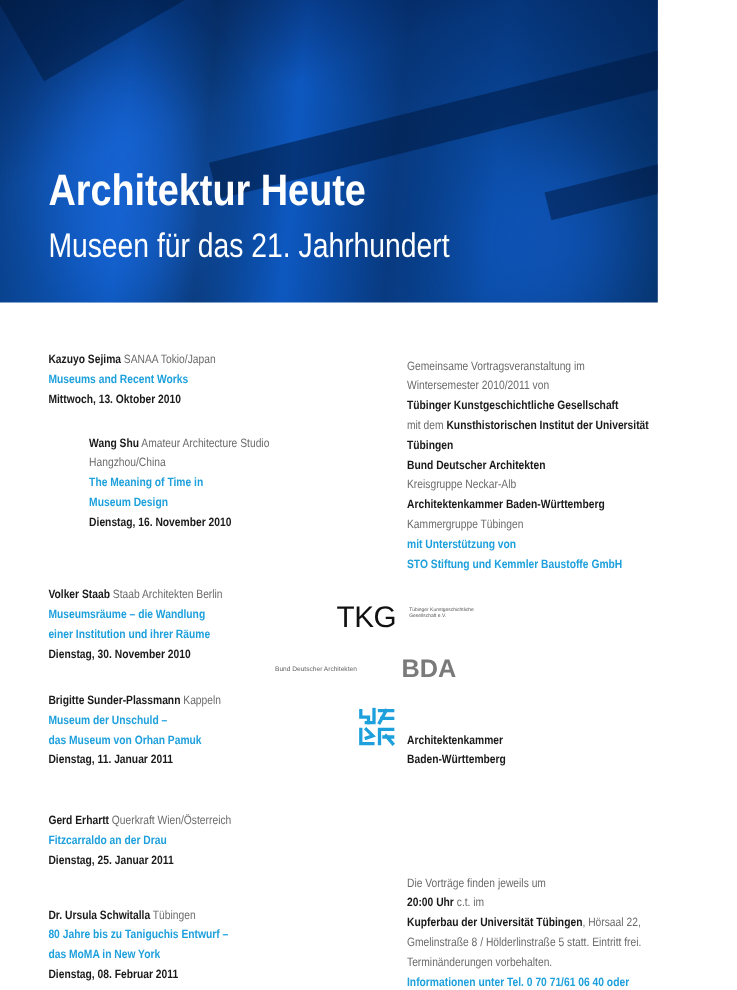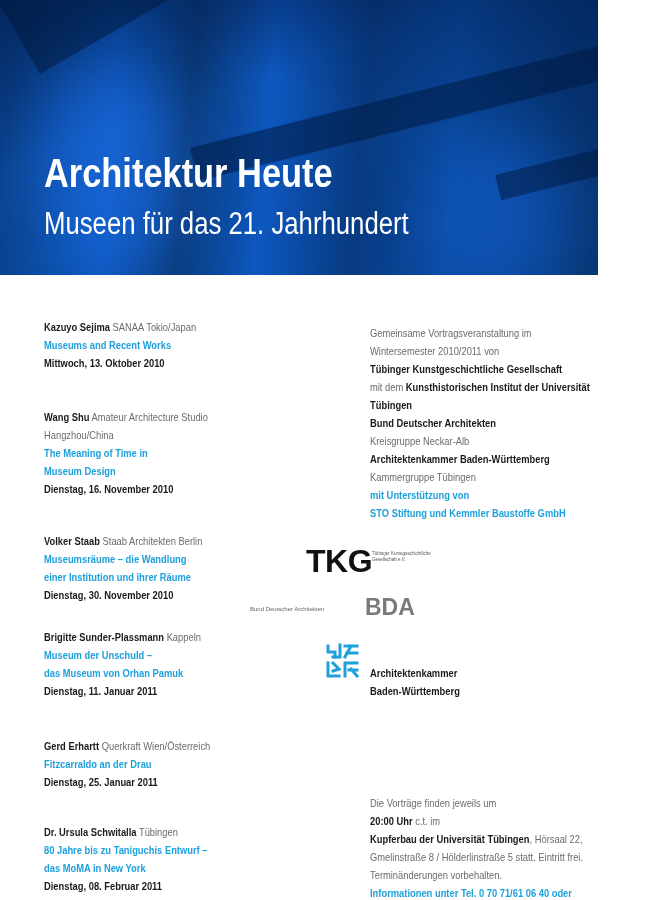--- a/index.html
+++ b/index.html
@@ -43,21 +43,21 @@
 
   .n { transform: scaleX(0.85); transform-origin: left top; display: block; }
   .bk { color: #1a1a1a; font-weight: bold; }
   .gr { color: #6b6b6b; font-weight: normal; }
   .bl { color: #1ea0dc; font-weight: bold; }
 
   .lecture { position: absolute; left: 0; width: 300px; }
   .line { display: block; height: 18px; }
 
   .tkg { position: absolute; left: 306px; top: 547px; }
-  .tkg-main { font-weight: bold; font-size: 32px; color: #111; letter-spacing: -0.5px; line-height: 28px; }
+  .tkg-main { font-weight: normal; font-size: 27px; color: #111; letter-spacing: -0.5px; line-height: 28px; }
   .tkg-sub { position: absolute; left: 66px; top: 4px; font-size: 4.5px; line-height: 6px; color: #555; width: 60px; white-space: normal; }
 
   .bda { position: absolute; left: 250px; top: 598px; }
   .bda-sub { position: absolute; left: 0; top: 8px; font-size: 6px; color: #666; white-space: nowrap; }
   .bda-main { position: absolute; left: 115px; top: -6px; font-weight: bold; font-size: 23px; color: #7a7a7a; line-height: 30px; }
 
   .akbw { position: absolute; left: 325px; top: 643px; }
   .akbw-logo { position: absolute; left: 0; top: 0; width: 36px; height: 36px; }
   .akbw-text { position: absolute; left: 45px; top: 22px; font-size: 11px; line-height: 17px; font-weight: bold; color: #1a1a1a; white-space: nowrap; }
 </style>
@@ -75,21 +75,21 @@
 </div>
 
 <div class="col left">
 
   <div class="lecture" style="top:14px;">
     <span class="line n"><span class="bk">Kazuyo Sejima</span> <span class="gr">SANAA Tokio/Japan</span></span>
     <span class="line n bl">Museums and Recent Works</span>
     <span class="line n bk">Mittwoch, 13. Oktober 2010</span>
   </div>
 
-  <div class="lecture" style="top:104px;">
+  <div class="lecture" style="top:90px;margin-left:37px;">
     <span class="line n"><span class="bk">Wang Shu</span> <span class="gr">Amateur Architecture Studio</span></span>
     <span class="line n gr">Hangzhou/China</span>
     <span class="line n bl">The Meaning of Time in</span>
     <span class="line n bl">Museum Design</span>
     <span class="line n bk">Dienstag, 16. November 2010</span>
   </div>
 
   <div class="lecture" style="top:228px;">
     <span class="line n"><span class="bk">Volker Staab</span> <span class="gr">Staab Architekten Berlin</span></span>
     <span class="line n bl">Museumsräume – die Wandlung</span>

